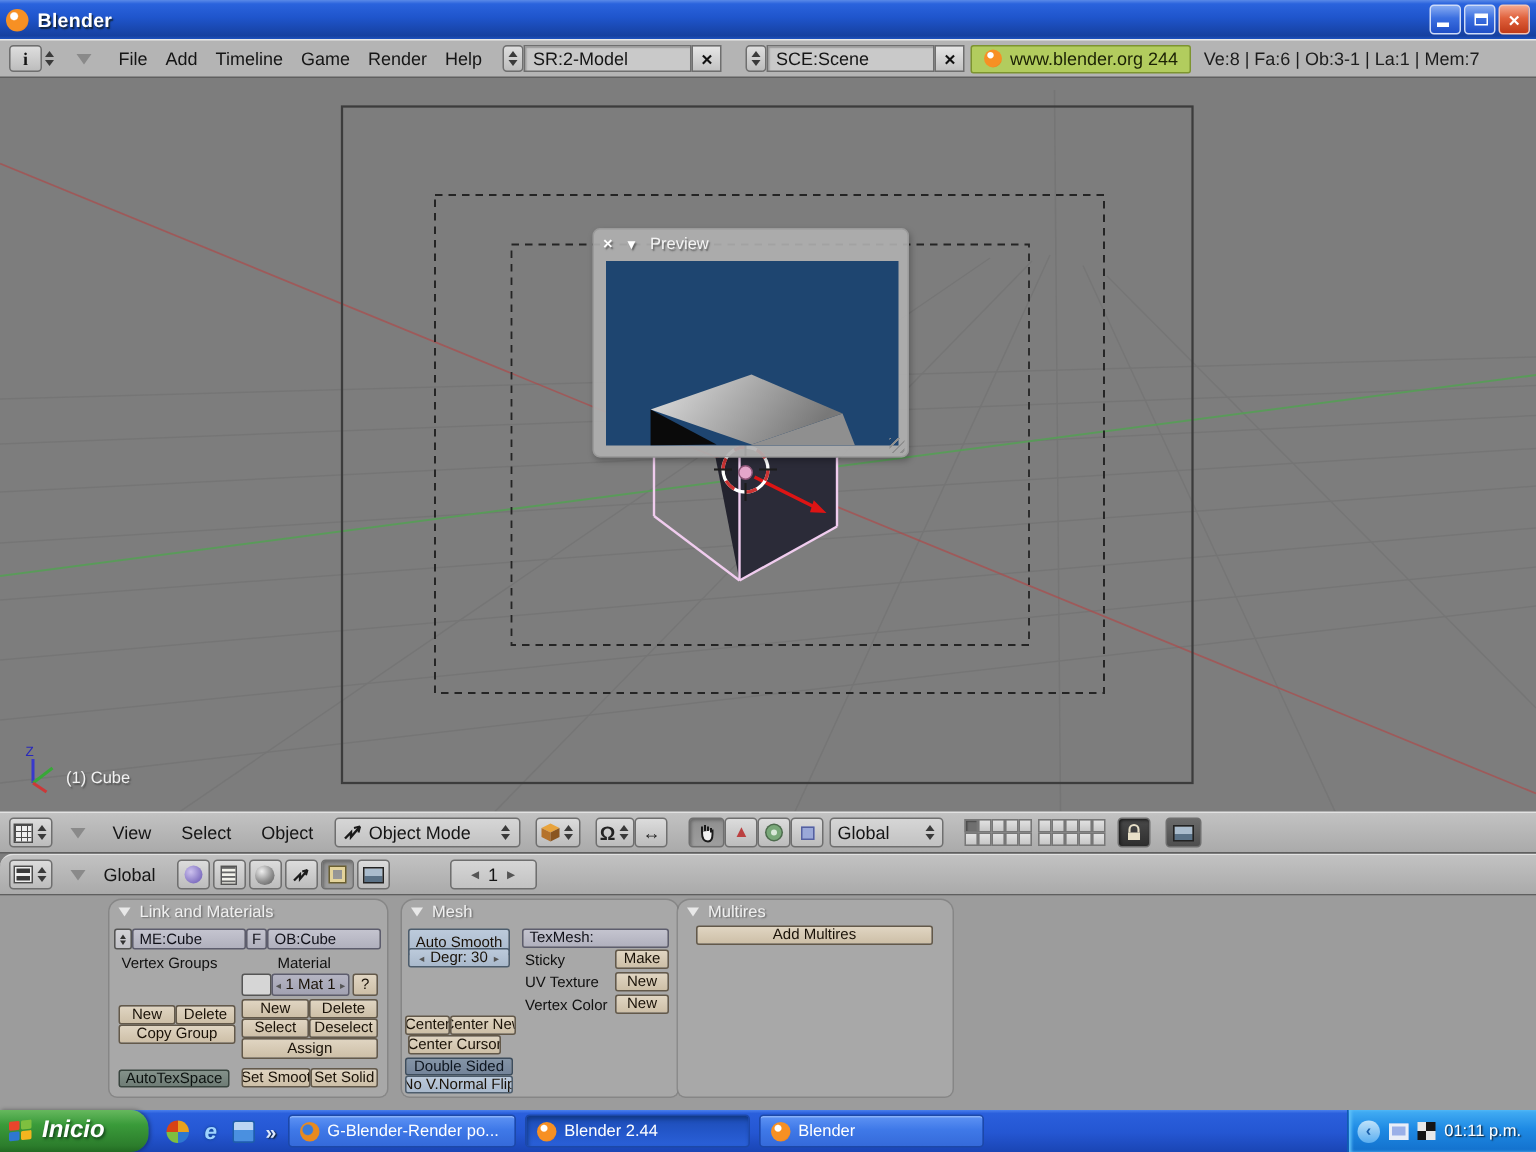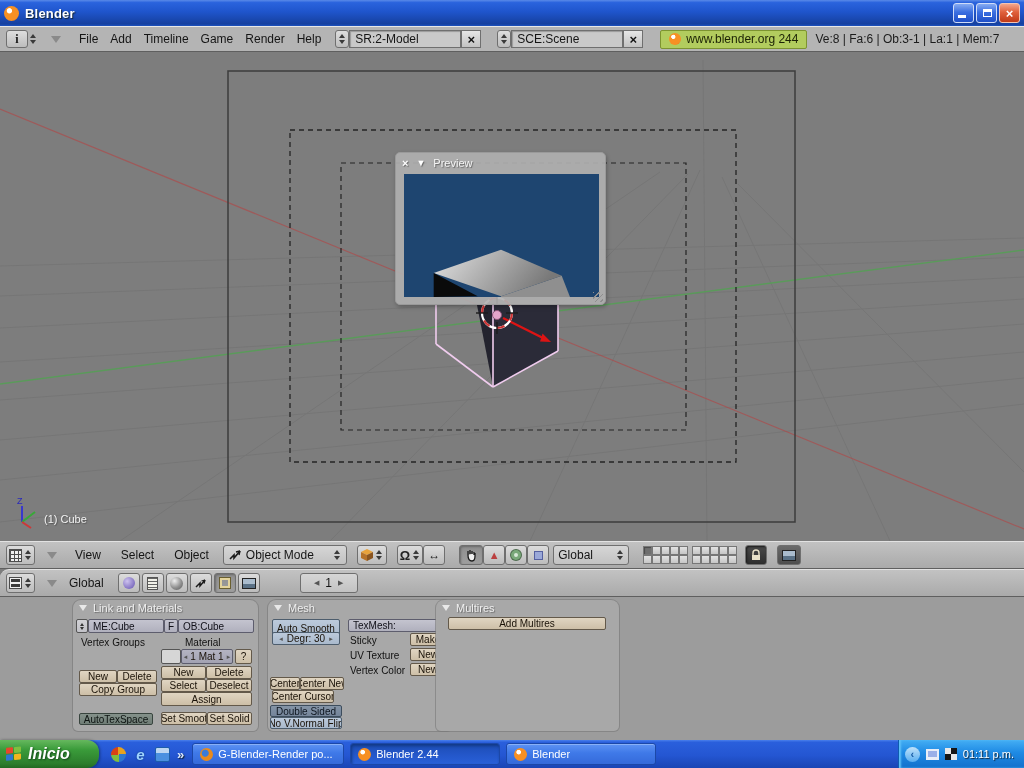--- a/index.html
+++ b/index.html
@@ -197,21 +197,21 @@
         <span class="stp">
           <b class="up"></b>
           <b class="dn"></b>
         </span>
       </span>
     <span class="fld" style="width:112px;">SCE:Scene</span>
     <span class="xbtn">
         <span>×</span>
       </span>
   </span>
-  <span class="badge" style="margin-left:17px;">
+  <span class="badge" style="margin-left:4px;">
     <span class="blender-logo"></span>
     <span>www.blender.org 244</span>
   </span>
   <span style="margin-left:8px;color:#1c1c1c;">Ve:8 | Fa:6 | Ob:3-1 | La:1 | Mem:7</span>
 </div>
 
 <div id="viewport" class="abs">
   <svg id="vpsvg" width="1024" height="489">
 
     <g stroke="#707070" stroke-width="1" opacity="0.55">
@@ -496,21 +496,21 @@
     <span class="pb" style="left:142px;top:48px;width:36px;height:13px;">New</span>
     <span class="plabel" style="left:82px;top:65px;">Vertex Color</span>
     <span class="pb" style="left:142px;top:63px;width:36px;height:13px;">New</span>
     <span class="pb" style="left:2px;top:77px;width:30px;height:13px;">Center</span>
     <span class="pb" style="left:32px;top:77px;width:44px;height:13px;">Center New</span>
     <span class="pb" style="left:4px;top:90px;width:62px;height:13px;">Center Cursor</span>
     <span class="pb slate" style="left:2px;top:105px;width:72px;height:12px;">Double Sided</span>
     <span class="pb pale" style="left:2px;top:117px;width:72px;height:12px;">No V.Normal Flip</span>
   </div>
 
-  <div class="panel" style="left:436px;width:183px;text-align:center;">
+  <div class="panel" style="left:452px;width:183px;text-align:center;">
     <div class="ph">
         <span class="ptri"></span>
         <span>Multires</span>
       </div>
     <span class="pb" style="left:12px;top:17px;width:158px;height:13px;">Add Multires</span>
   </div>
 
 </div>
 
 <div id="taskbar" class="abs">

